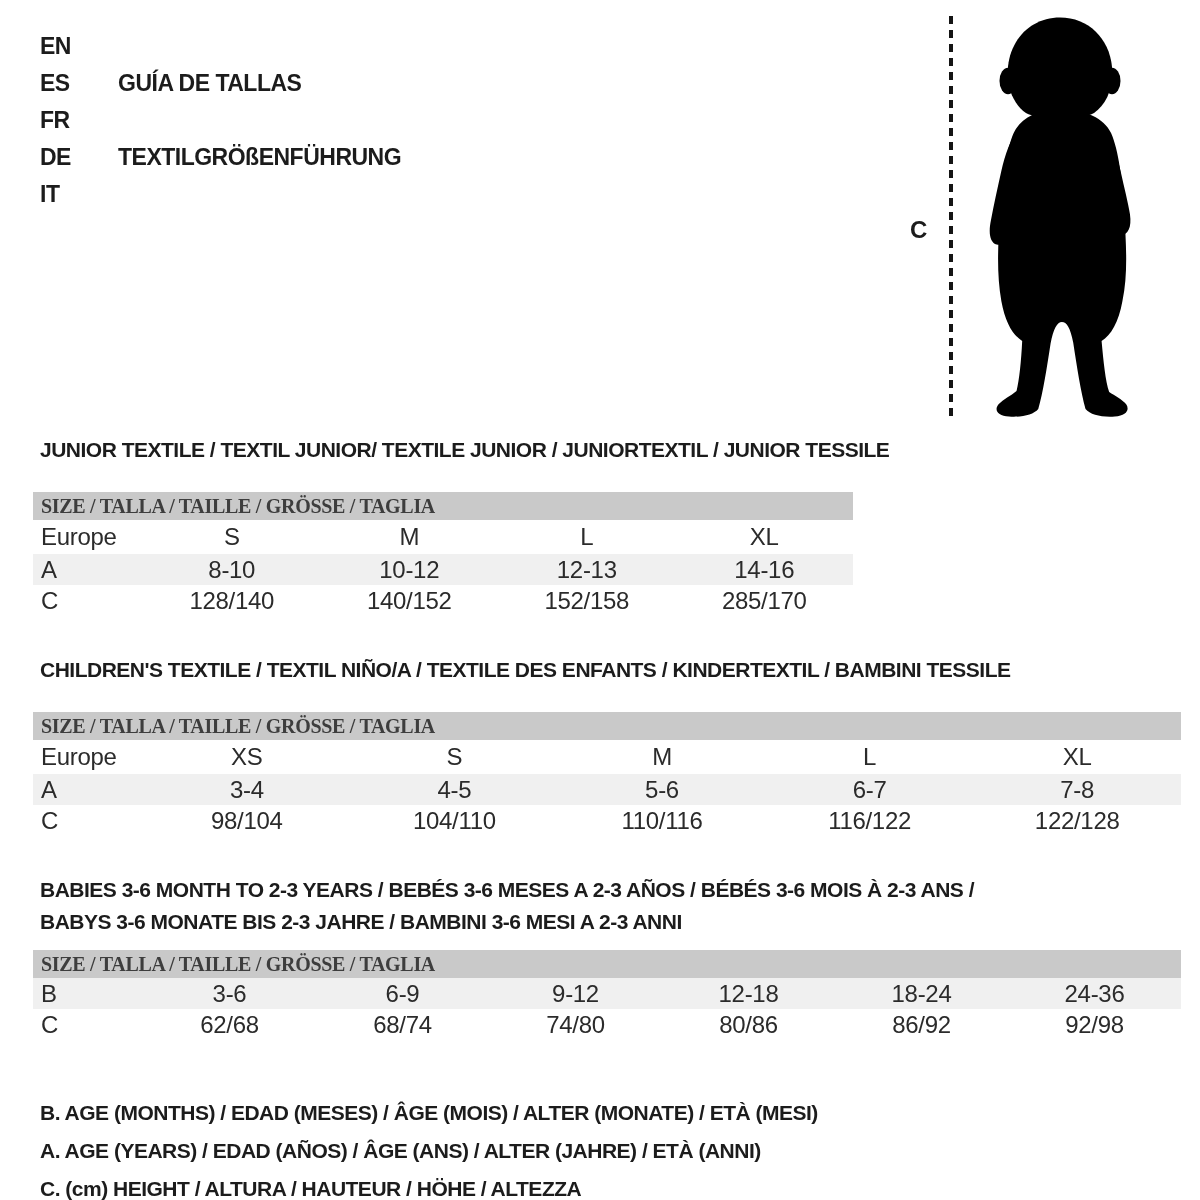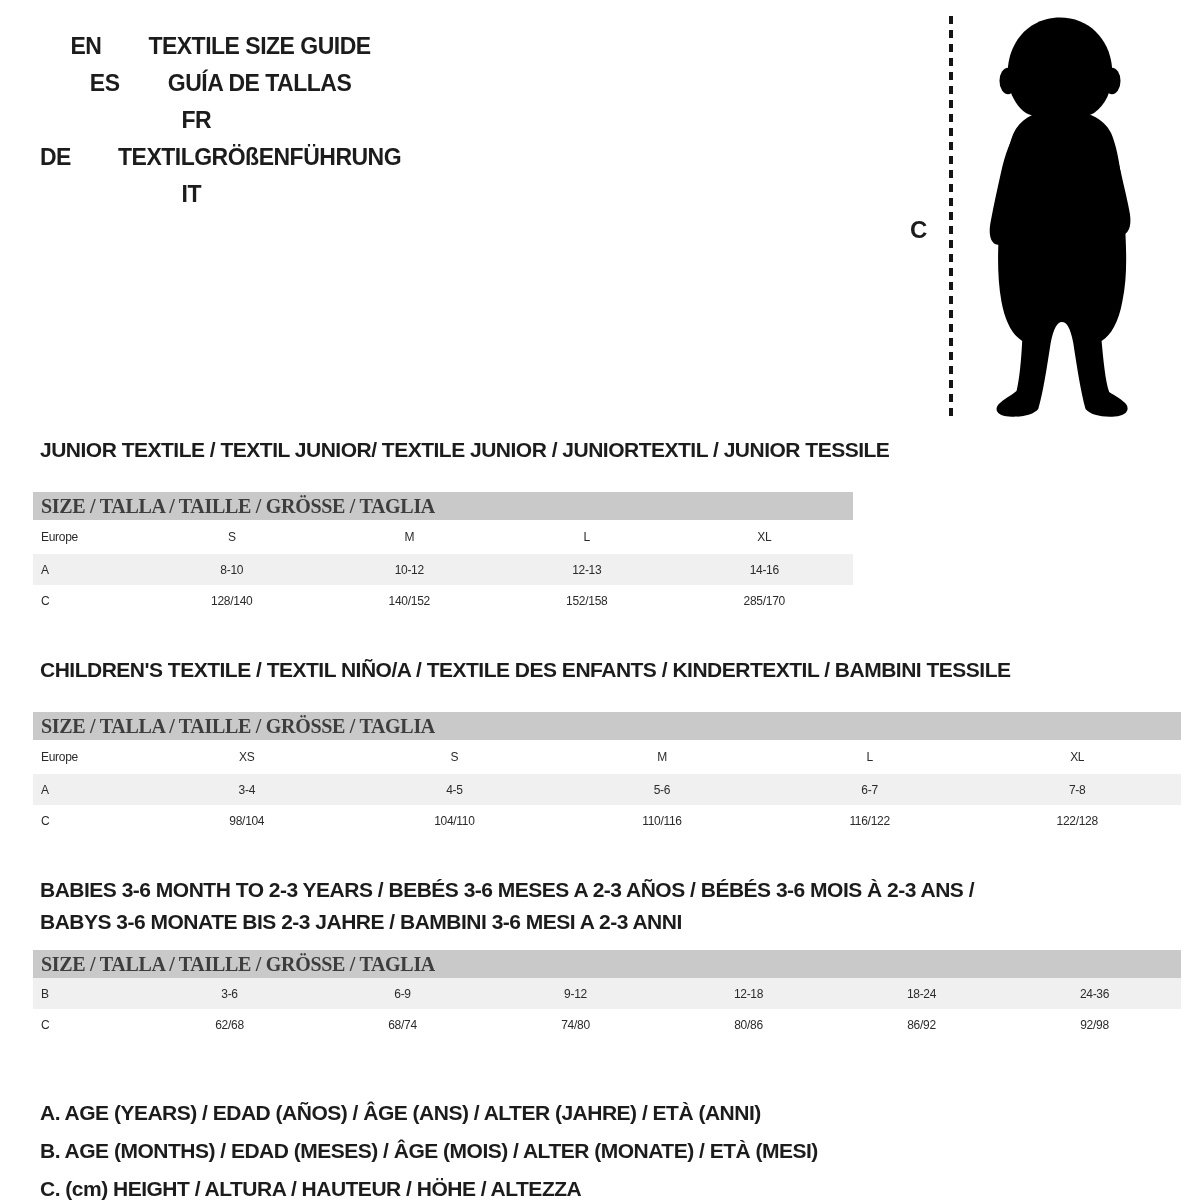--- a/index.html
+++ b/index.html
@@ -6,21 +6,21 @@
   html,body { width:1200px; height:1200px; }
   body {
     position:relative;
     background:#ffffff;
     font-family:"Liberation Sans", sans-serif;
     color:#1c1c1c;
     overflow:hidden;
   }
   
   .lang-block { position:absolute; left:40px; top:28px; }
-  .lang-row { display:flex; line-height:37px;justify-content:center; }
+  .lang-row { display:flex; line-height:37px; }
   .lang-code { width:78px; font-weight:bold; font-size:23px; letter-spacing:-0.5px; }
   .lang-title { font-weight:bold; font-size:23px; letter-spacing:-0.5px; }
 
   
   .measure-line {
     position:absolute; left:949px; top:16px; width:4px; height:404px;
     background:repeating-linear-gradient(to bottom, #141414 0 8px, transparent 8px 14px);
   }
   .measure-label {
     position:absolute; left:910px; top:216px;
@@ -35,39 +35,38 @@
   .sec-babies .section-title { margin-bottom:12px; }
 
   .size-table { width:1148px; }
   .sec-junior .size-table { width:820px; }
 
   .size-bar {
     height:28px; display:flex; align-items:center; padding-left:8px;
     background:var(--bar-bg,#c9c9c9); color:var(--bar-text,#3d3d3d);
     font-weight:bold; font-size:20px; letter-spacing:-0.3px;font-family:Liberation Serif, serif;
   }
-  .t-row { display:flex; align-items:center; height:31px; font-size:12px; color:#2b2b2b; letter-spacing:-0.3px; }
+  .t-row { display:flex; align-items:center; height:31px; font-size:24px; color:#2b2b2b; letter-spacing:-0.3px; }
   .header-row { height:34px; }
   .t-row.shaded { background:var(--row-bg,#f0f0f0); }
   .cell.label { width:110px; padding-left:8px; }
   .cell.value { flex:1; text-align:center; }
 
   .sec-junior, .sec-children { margin-bottom:38px; }
 
   
   .legend { margin-top:54px; margin-left:7px; }
   .legend-line { font-weight:bold; font-size:21px; line-height:38px; letter-spacing:-0.5px; }
 </style>
 </head>
 <body style="color: rgb(28, 28, 28);">
 
 <div class="lang-block">
     <div class="lang-row">
       <span class="lang-code">EN</span>
-      <span class="lang-title">TEXTILE SIZE GUIDE</span>
     </div>
     <div class="lang-row">
       <span class="lang-code">ES</span>
       <span class="lang-title">GUÍA DE TALLAS</span>
     </div>
     <div class="lang-row">
       <span class="lang-code">FR</span>
     </div>
     <div class="lang-row">
       <span class="lang-code">DE</span>
@@ -212,17 +211,17 @@
           <div class="cell value">62/68</div>
           <div class="cell value">68/74</div>
           <div class="cell value">74/80</div>
           <div class="cell value">80/86</div>
           <div class="cell value">86/92</div>
           <div class="cell value">92/98</div>
         </div>
       </div>
     </section>
     <div class="legend">
+      <div class="legend-line">B. AGE (MONTHS) / EDAD (MESES) / ÂGE (MOIS) / ALTER (MONATE) / ETÀ (MESI)</div>
       <div class="legend-line">A. AGE (YEARS) / EDAD (AÑOS) / ÂGE (ANS) / ALTER (JAHRE) / ETÀ (ANNI)</div>
-      <div class="legend-line">B. AGE (MONTHS) / EDAD (MESES) / ÂGE (MOIS) / ALTER (MONATE) / ETÀ (MESI)</div>
       <div class="legend-line">C. (cm) HEIGHT / ALTURA / HAUTEUR / HÖHE / ALTEZZA</div>
     </div>
   </div>
 
 </body></html>

